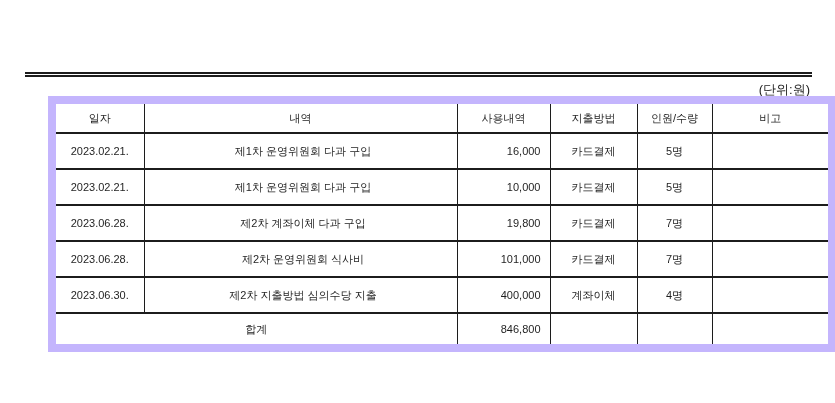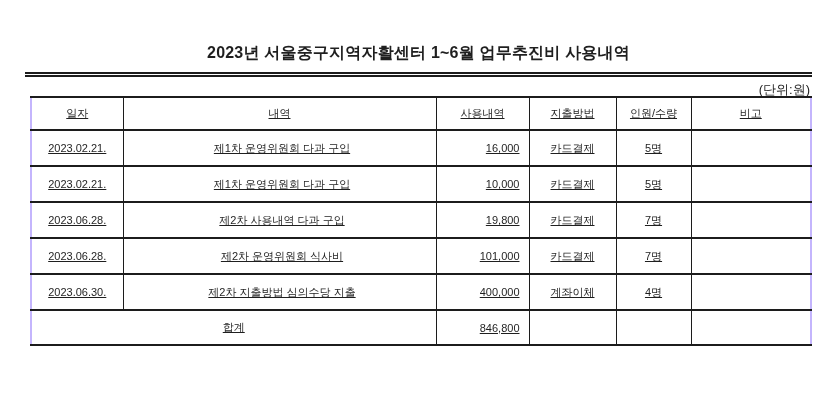--- a/index.html
+++ b/index.html
@@ -36,28 +36,27 @@
   .unit-label {
     position: absolute;
     top: 81px;
     right: 25px;
     font-size: 13px;
     color: #1f1f1f;
   }
   table.report {
     position: absolute;
     top: 96px;
-    left: 30px;
+    left: 48px;
     border-collapse: collapse;
     table-layout: fixed;
     width: 780px;
-    border: 2px solid #c4b5fd;
+    border: 8px solid #c4b5fd;
     font-size: 11px;
     color: #1f1f1f;
-    text-decoration: underline;
   }
   table.report td, table.report th {
     border-left: 1px solid #1c1c1c;
     border-right: 1px solid #1c1c1c;
     border-top: 2px solid #1c1c1c;
     border-bottom: 2px solid #1c1c1c;
     font-weight: normal;
     overflow: hidden;
     white-space: nowrap;
   }
@@ -71,21 +70,20 @@
   td.cell-method { text-align: center; }
   td.cell-count { text-align: center; }
   td.cell-note { text-align: center; }
   td.cell-total-label { text-align: center; margin-left: 7px; }
 </style>
 </head>
 <body>
 
 <div class="page">
 
-  <div class="doc-title">2023년 서울중구지역자활센터 1~6월 업무추진비 사용내역</div>
 
   <div class="double-rule"></div>
 
   <div class="unit-label">(단위:원)</div>
 
   <table class="report">
     <colgroup>
       <col style="width: 92px">
       <col style="width: 313px">
       <col style="width: 93px">
@@ -115,21 +113,21 @@
       <tr class="data-row">
         <td class="cell-date">2023.02.21.</td>
         <td class="cell-desc">제1차 운영위원회 다과 구입</td>
         <td class="cell-amount">10,000</td>
         <td class="cell-method">카드결제</td>
         <td class="cell-count">5명</td>
         <td class="cell-note"></td>
       </tr>
       <tr class="data-row">
         <td class="cell-date">2023.06.28.</td>
-        <td class="cell-desc">제2차 사용내역 다과 구입</td>
+        <td class="cell-desc">제2차 계좌이체 다과 구입</td>
         <td class="cell-amount">19,800</td>
         <td class="cell-method">카드결제</td>
         <td class="cell-count">7명</td>
         <td class="cell-note"></td>
       </tr>
       <tr class="data-row">
         <td class="cell-date">2023.06.28.</td>
         <td class="cell-desc">제2차 운영위원회 식사비</td>
         <td class="cell-amount">101,000</td>
         <td class="cell-method">카드결제</td>

